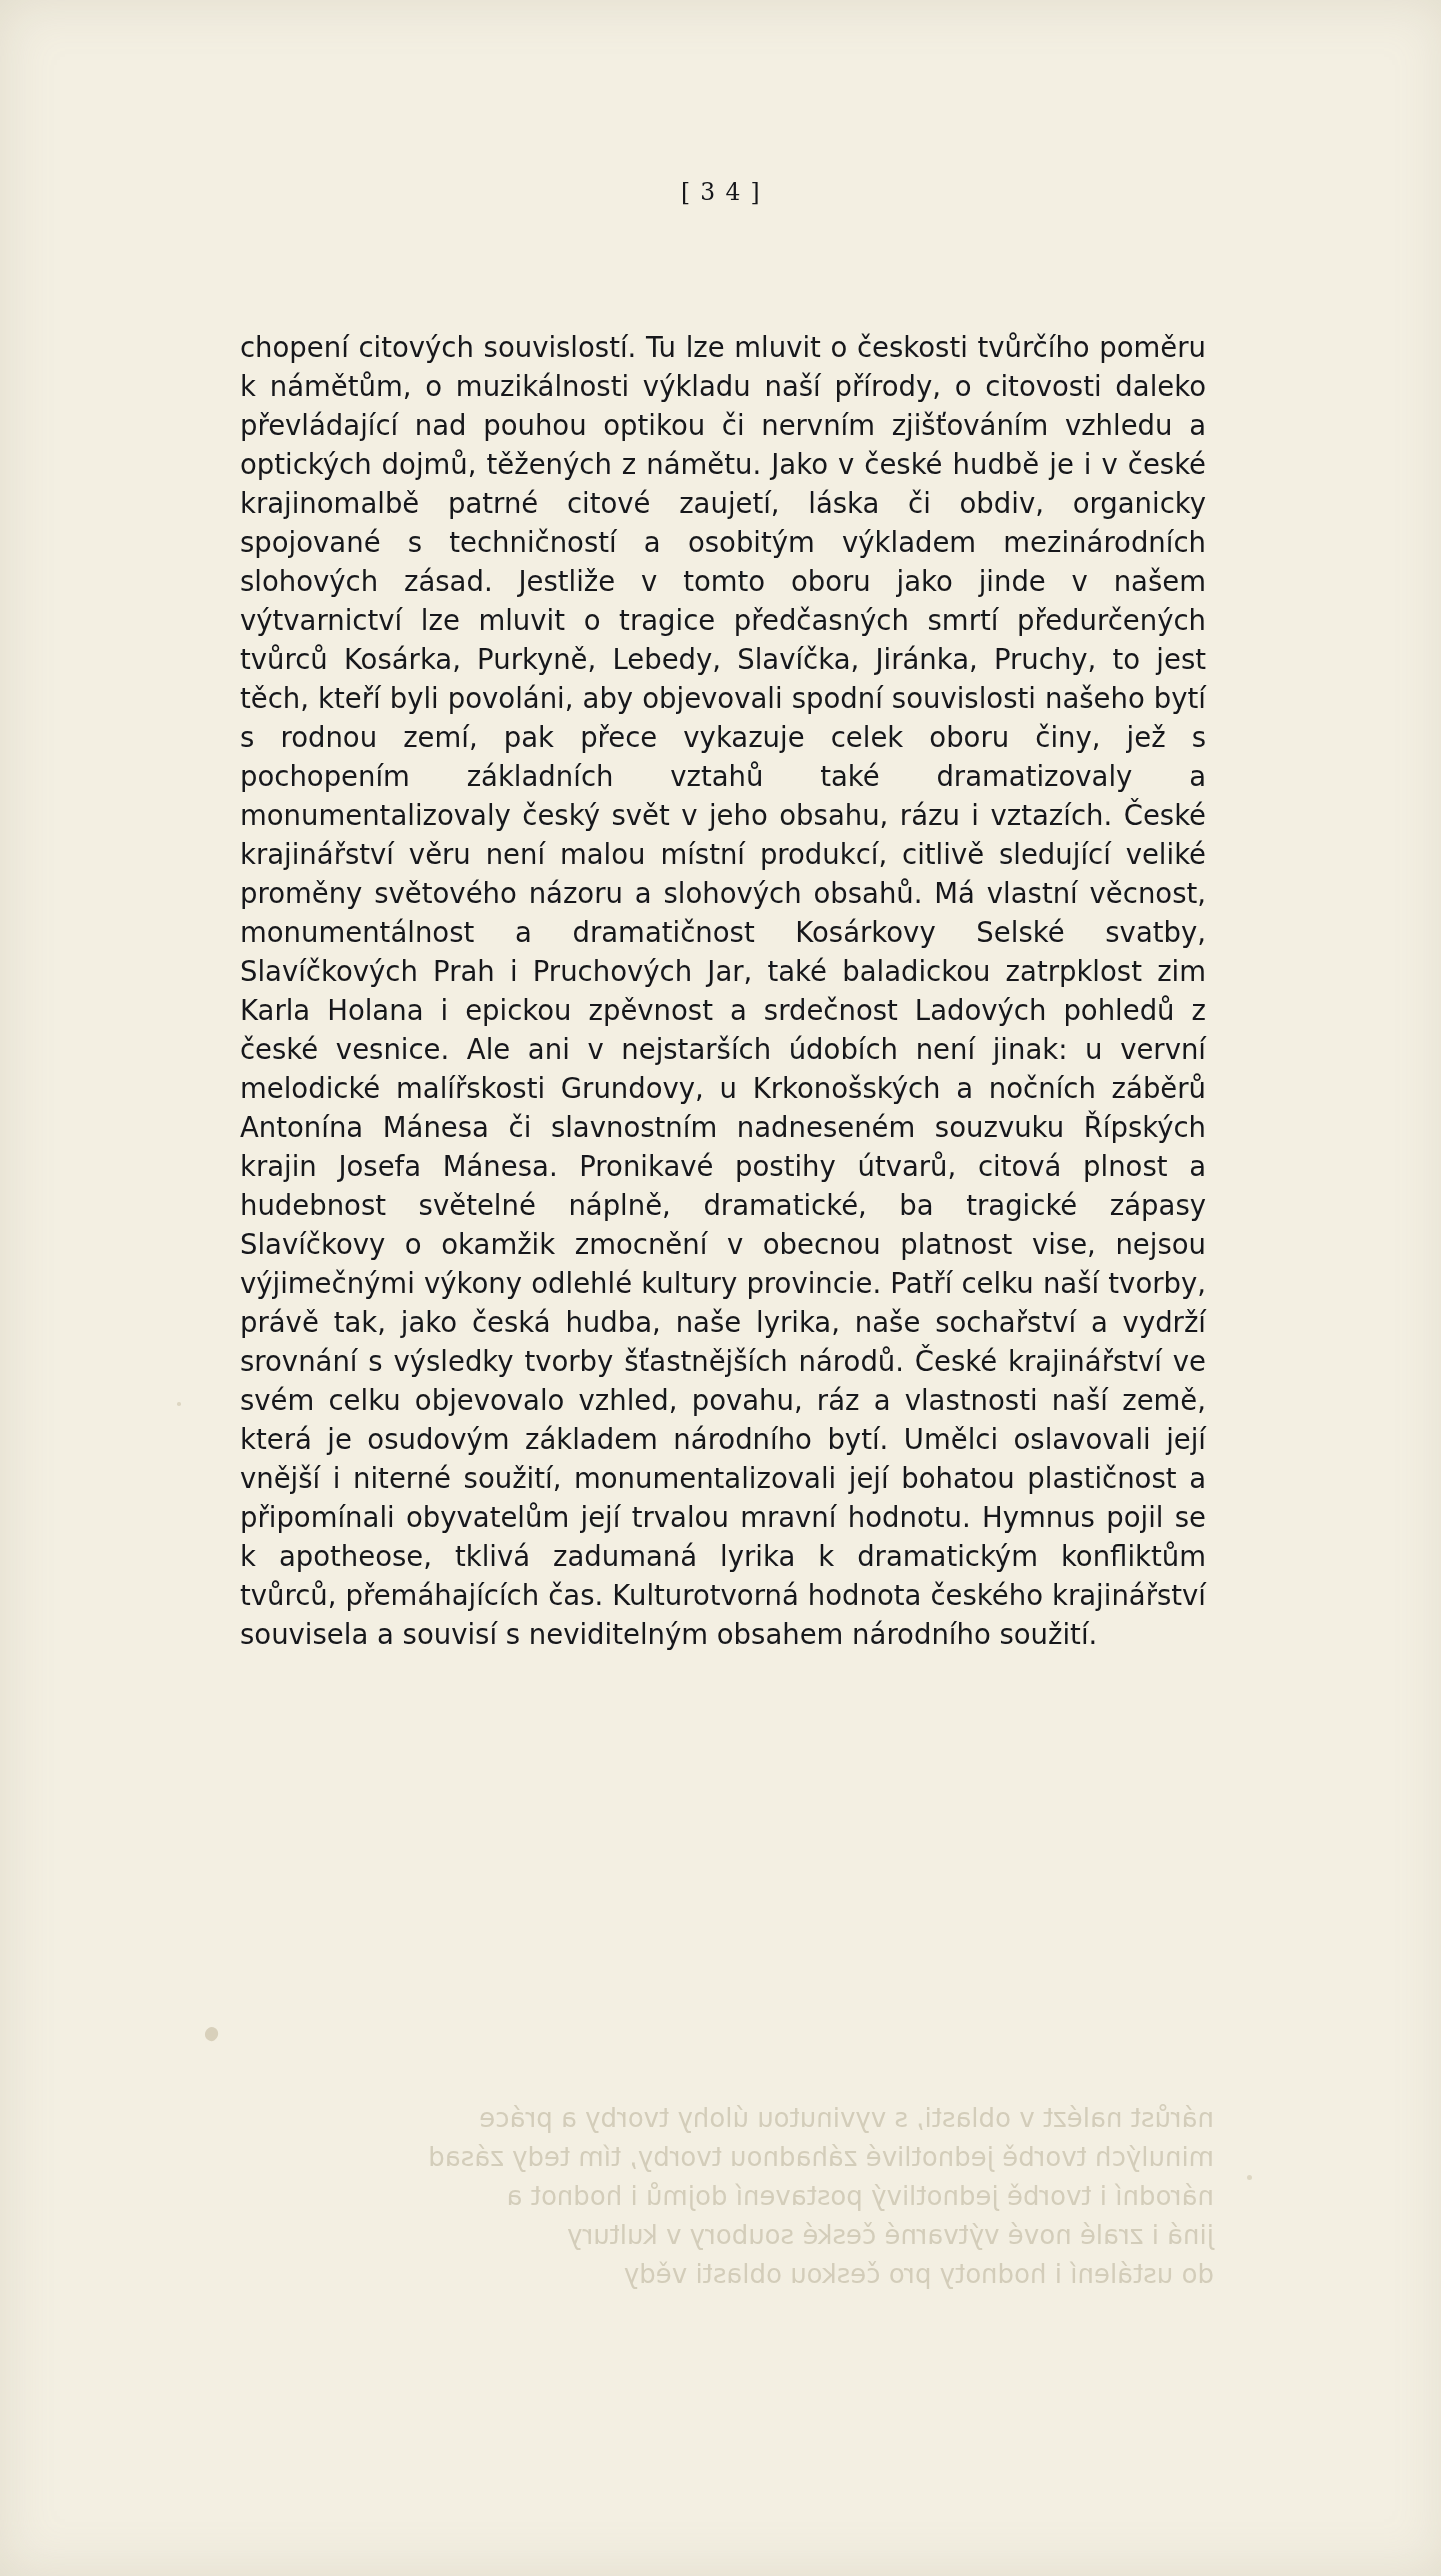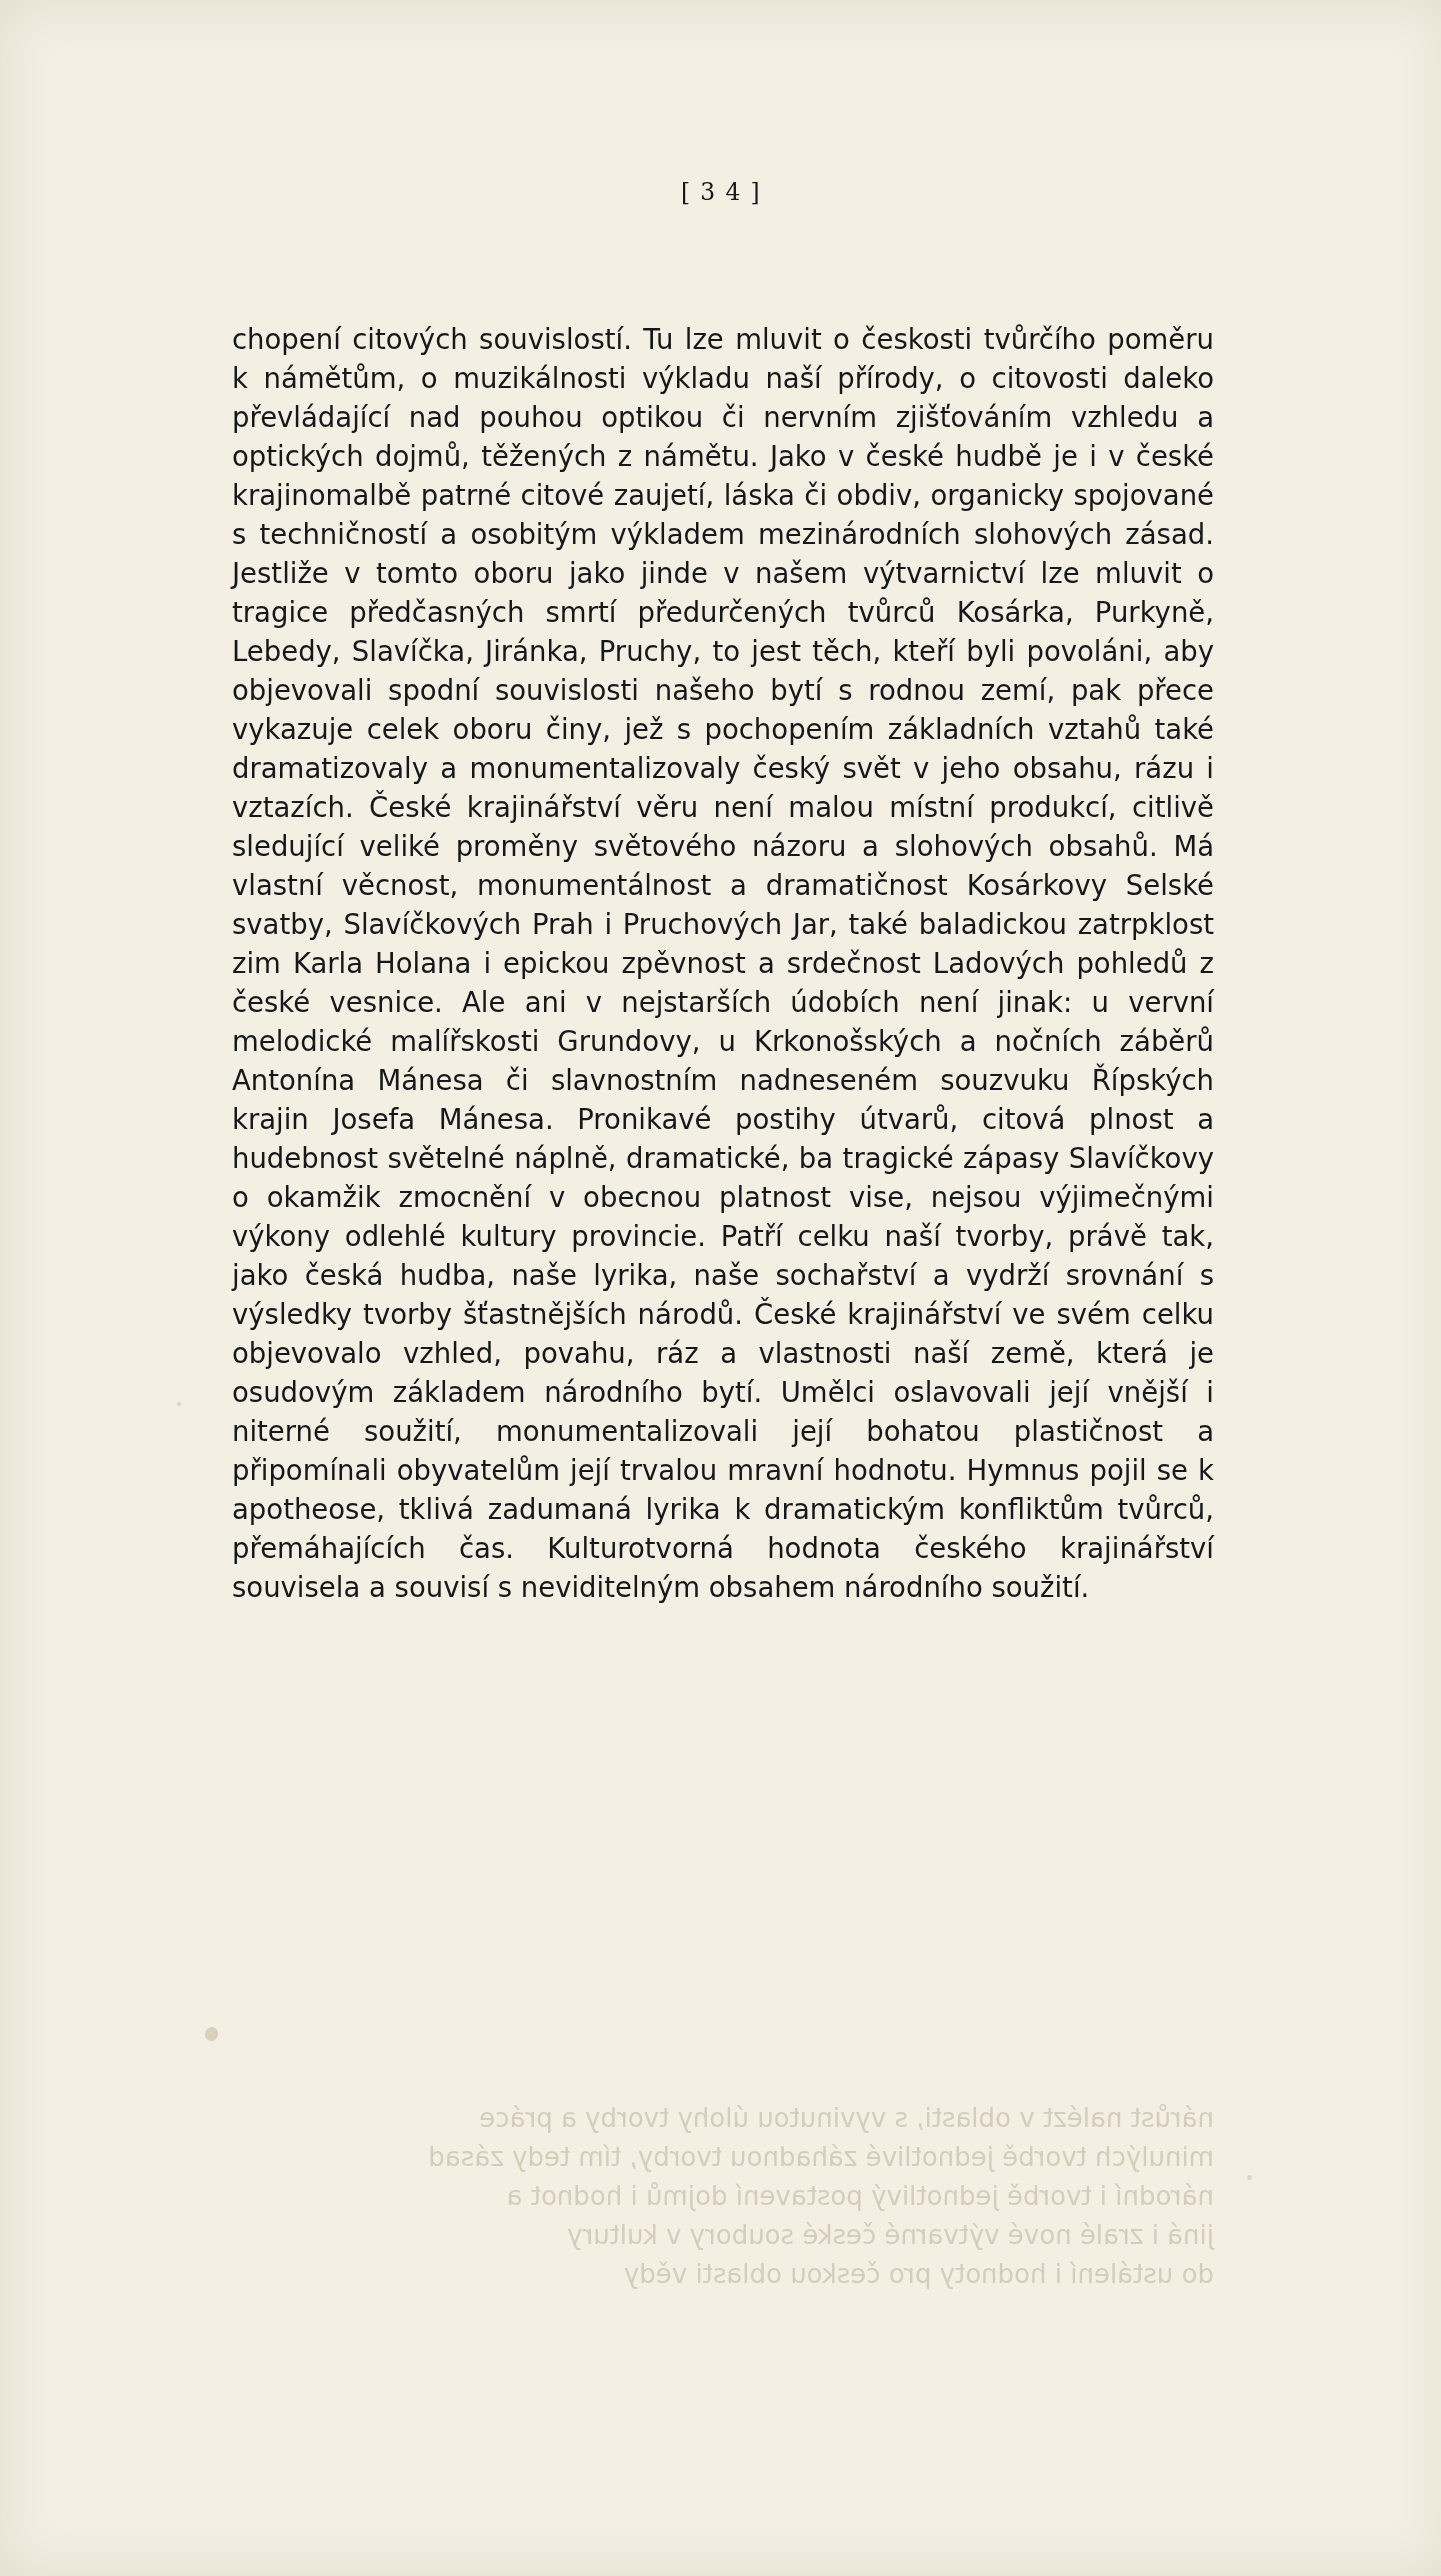--- a/index.html
+++ b/index.html
@@ -54,21 +54,21 @@
     width: 982px;
     font-family: "DejaVu Sans", sans-serif;
     font-size: 27.5px;
     line-height: 39px;
     color: #16171b;
     text-align: justify;
     text-justify: inter-word;
   }
 
   .text-block p {
-    margin: 0;
+    margin: 8px;
     text-indent: 0;
   }
 
   
   .bleed-through {
     position: absolute;
     left: 232px;
     top: 2099px;
     width: 982px;
     font-family: "DejaVu Sans", sans-serif;

